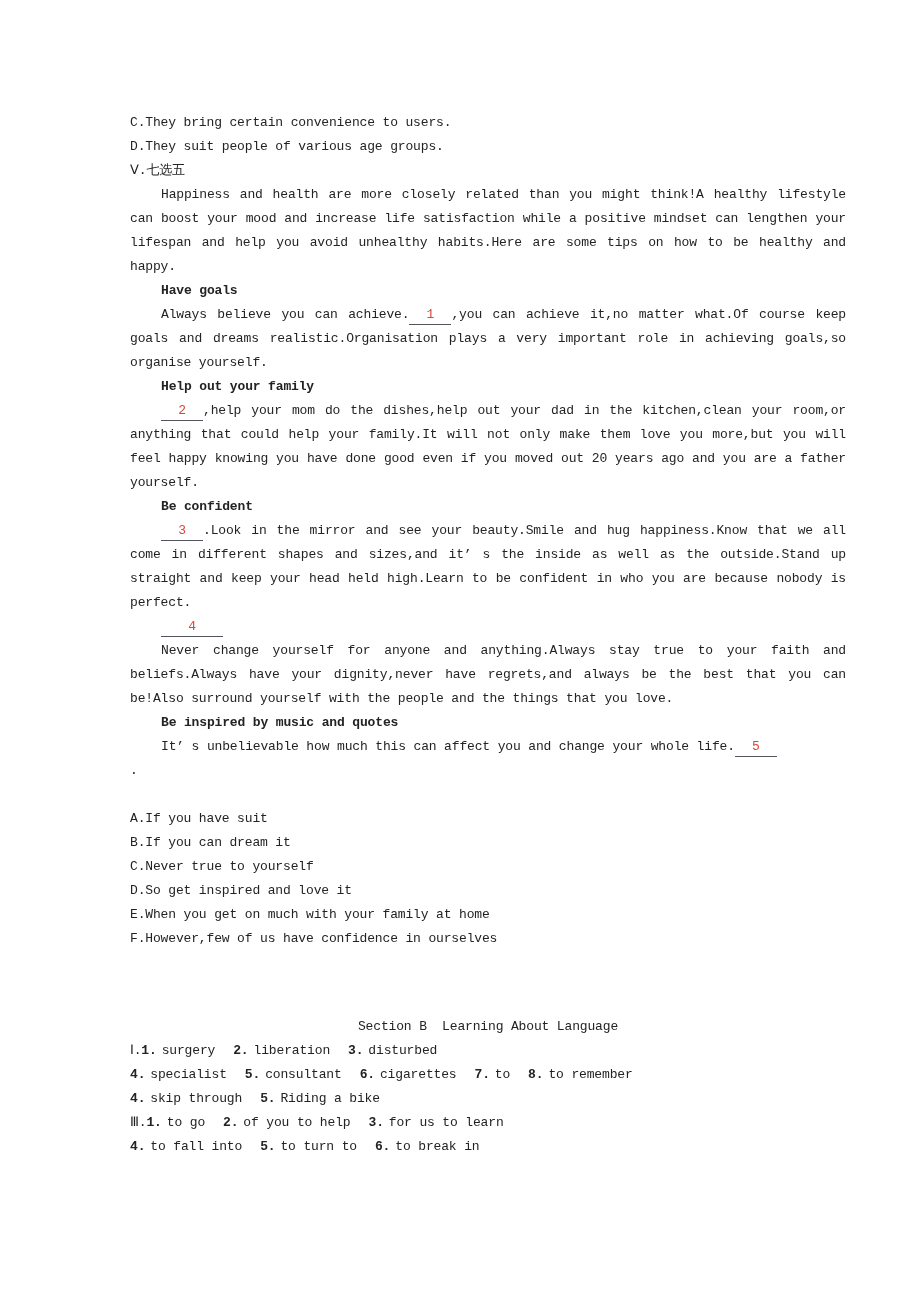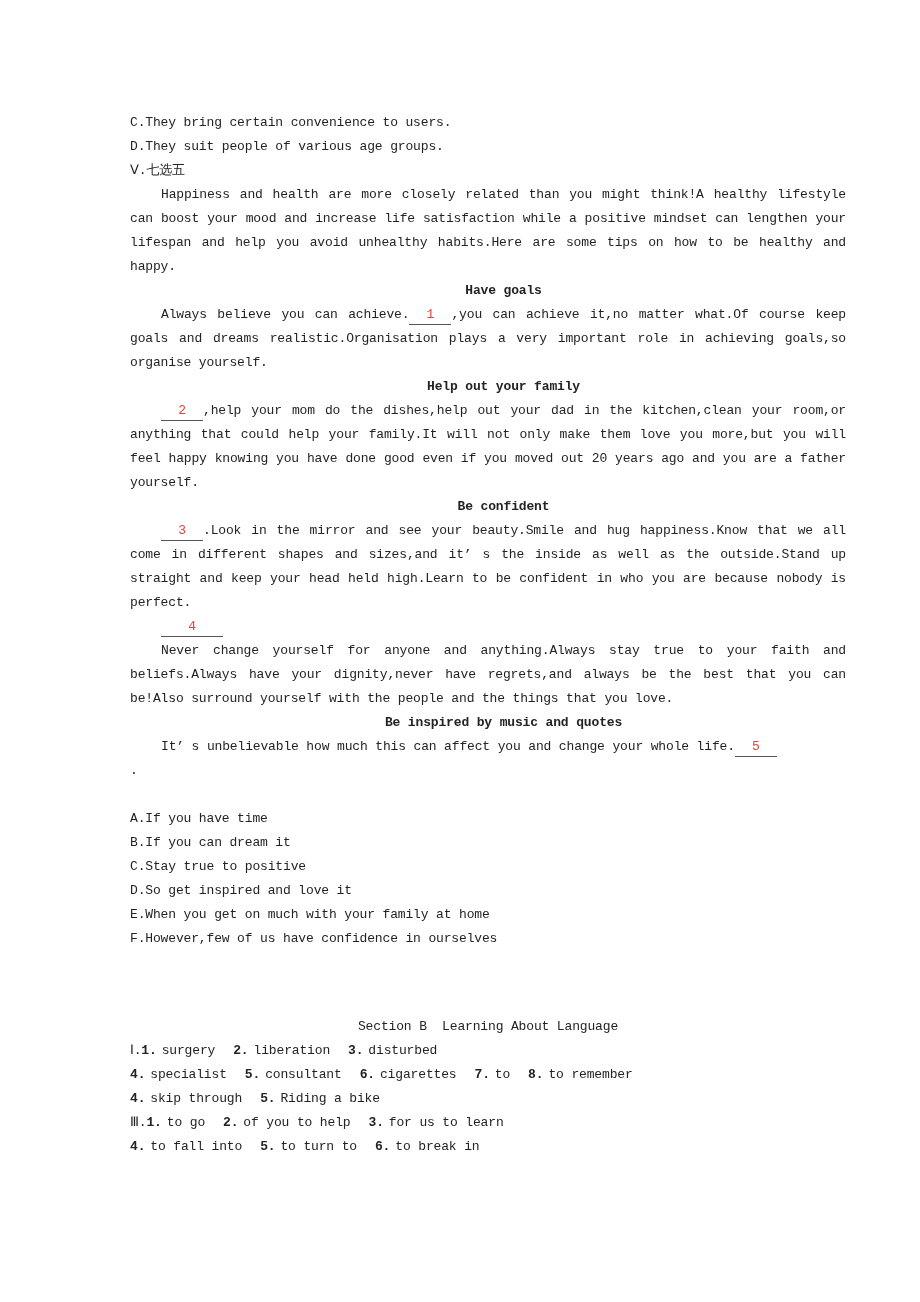--- a/index.html
+++ b/index.html
@@ -12,21 +12,21 @@
     background:#ffffff;
     font-family:"Liberation Mono","DejaVu Sans Mono",monospace;
     font-size:13px;
     letter-spacing:-0.15px;
     line-height:24px;
     color:#232323;
     overflow:hidden;
   }
   .line  { white-space:pre; min-height:24px; }
   .para  { text-align:justify; text-indent:31px; }
-  .bold-heading { font-weight:bold; text-indent:31px;text-align:center; }
+  .bold-heading { font-weight:bold; text-indent:31px; }
   .indented { text-indent:31px; }
   .center { text-align:center; white-space:pre;margin-top:40px; }
   .spacer { height:24px; }
   .blank {
     display:inline-block;
     width:42px;
     text-align:center;
     text-indent:0;
     border-bottom:1px solid #55555f;
     line-height:13px;
@@ -53,23 +53,23 @@
       <div class="line bold-heading">Help out your family</div>
       <div class="para"><span class="blank" style="border-bottom-color: rgb(85, 85, 95);"><span class="blank-num" style="color: rgb(217, 70, 62);">2</span></span>,help your mom do the dishes,help out your dad in the kitchen,clean your room,or anything that could help your family.It will not only make them love you more,but you will feel happy knowing you have done good even if you moved out 20 years ago and you are a father yourself.</div>
       <div class="line bold-heading">Be confident</div>
       <div class="para"><span class="blank" style="border-bottom-color: rgb(85, 85, 95);"><span class="blank-num" style="color: rgb(217, 70, 62);">3</span></span>.Look in the mirror and see your beauty.Smile and hug happiness.Know that we all come in different shapes and sizes,and it’ s the inside as well as the outside.Stand up straight and keep your head held high.Learn to be confident in who you are because nobody is perfect.</div>
       <div class="line indented"><span class="blank wide" style="border-bottom-color: rgb(85, 85, 95);"><span class="blank-num" style="color: rgb(217, 70, 62);">4</span></span></div>
       <div class="para">Never change yourself for anyone and anything.Always stay true to your faith and beliefs.Always have your dignity,never have regrets,and always be the best that you can be!Also surround yourself with the people and the things that you love.</div>
       <div class="line bold-heading">Be inspired by music and quotes</div>
       <div class="para">It’ s unbelievable how much this can affect you and change your whole life.<span class="blank" style="border-bottom-color: rgb(85, 85, 95);"><span class="blank-num" style="color: rgb(217, 70, 62);">5</span></span></div>
       <div class="line">.</div>
       <div class="spacer"></div>
-      <div class="line">A.If you have time</div>
+      <div class="line">A.If you have suit</div>
       <div class="line">B.If you can dream it</div>
-      <div class="line">C.Stay true to positive</div>
+      <div class="line">C.Never true to yourself</div>
       <div class="line">D.So get inspired and love it</div>
       <div class="line">E.When you get on much with your family at home</div>
       <div class="line">F.However,few of us have confidence in ourselves</div>
       <div class="spacer"></div>
       <div class="center">Section B  Learning About Language</div>
       <div class="line"><span class="ans-prefix">Ⅰ.</span><span class="ans-item"><span class="ans-num">1.</span><span>surgery</span></span><span class="ans-item"><span class="ans-num">2.</span><span>liberation</span></span><span class="ans-item"><span class="ans-num">3.</span><span>disturbed</span></span></div>
       <div class="line"><span class="ans-item"><span class="ans-num">4.</span><span>specialist</span></span><span class="ans-item"><span class="ans-num">5.</span><span>consultant</span></span><span class="ans-item"><span class="ans-num">6.</span><span>cigarettes</span></span><span class="ans-item"><span class="ans-num">7.</span><span>to</span></span><span class="ans-item"><span class="ans-num">8.</span><span>to remember</span></span></div>
       <div class="line"><span class="ans-item"><span class="ans-num">4.</span><span>skip through</span></span><span class="ans-item"><span class="ans-num">5.</span><span>Riding a bike</span></span></div>
       <div class="line"><span class="ans-prefix">Ⅲ.</span><span class="ans-item"><span class="ans-num">1.</span><span>to go</span></span><span class="ans-item"><span class="ans-num">2.</span><span>of you to help</span></span><span class="ans-item"><span class="ans-num">3.</span><span>for us to learn</span></span></div>
       <div class="line"><span class="ans-item"><span class="ans-num">4.</span><span>to fall into</span></span><span class="ans-item"><span class="ans-num">5.</span><span>to turn to</span></span><span class="ans-item"><span class="ans-num">6.</span><span>to break in</span></span></div>

